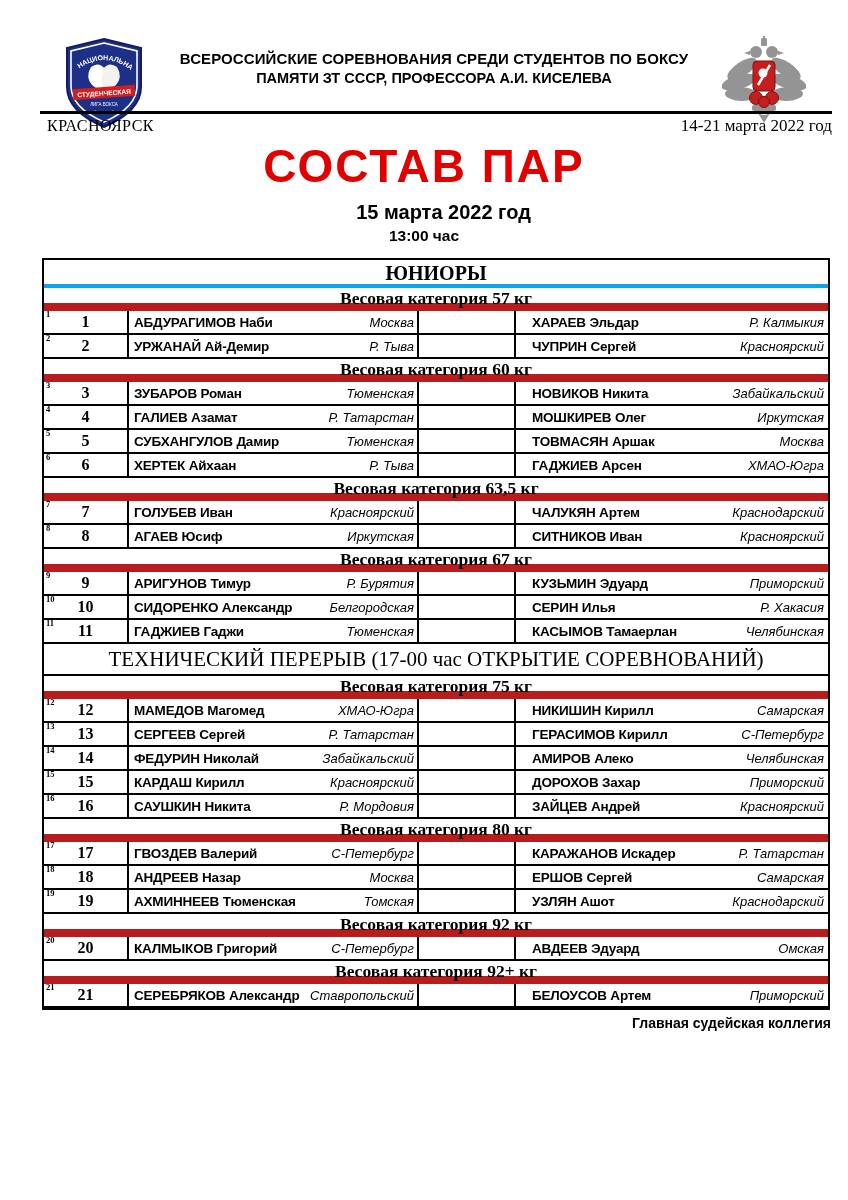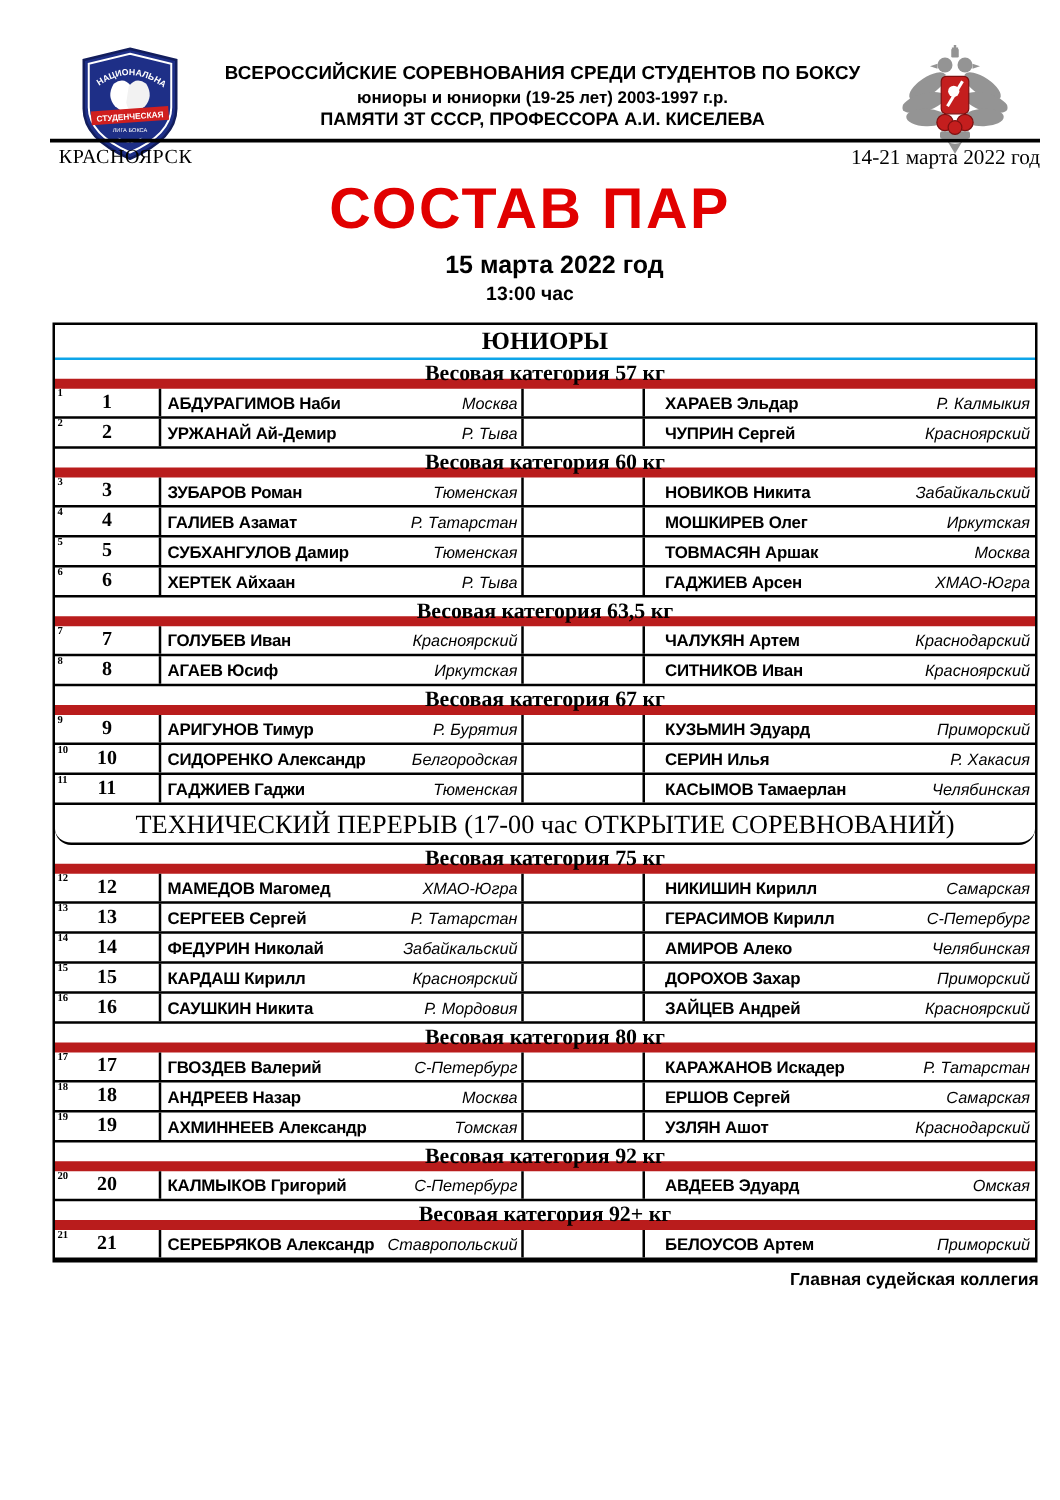--- a/index.html
+++ b/index.html
@@ -16,23 +16,23 @@
 
   .rule { position:absolute; left:40px; width:792px; top:111px; border-top:3px solid #000; }
   .city  { position:absolute; left:47px; top:117px; font-family:"Liberation Serif",serif; font-size:16px; letter-spacing:.5px; }
   .dates { position:absolute; right:16px; top:116px; font-family:"Liberation Serif",serif; font-size:17px; }
 
   .title { position:absolute; left:0; right:0; top:139px; text-align:center; font-size:46px; font-weight:bold; letter-spacing:2px; }
   .sub-date { position:absolute; left:0; right:0; top:201px; text-align:center; font-size:20px; font-weight:bold;padding-left:39px; }
   .sub-time { position:absolute; left:0; right:0; top:227px; text-align:center; font-size:15.5px; font-weight:bold; }
 
   .pairs-table { position:absolute; left:42px; top:258px; width:788px; border:2px solid #000; background:#fff; }
-  .t-group { height:28px; line-height:26px; text-align:center; font-family:"Liberation Serif",serif; font-weight:bold; font-size:20px; border-bottom:2px solid #0ea5e9; }
+  .t-group { height:28px; line-height:26px; text-align:center; font-family:"Liberation Serif",serif; font-weight:bold; font-size:20px; border-bottom:4px solid #0ea5e9; }
   .t-sect  { height:23px; line-height:21px; text-align:center; font-family:"Liberation Serif",serif; font-weight:bold; font-size:17.5px; border-bottom:8px solid #b91c1c; }
-  .t-break { height:32px; line-height:30px; text-align:center; font-family:"Liberation Serif",serif; font-size:21px; border-bottom:2px solid #000; white-space:nowrap;border-radius:13px; }
+  .t-break { height:32px; line-height:30px; text-align:center; font-family:"Liberation Serif",serif; font-size:21px; border-bottom:2px solid #000; white-space:nowrap; }
   .t-row { display:flex; height:24px; border-bottom:2px solid #000; align-items:stretch; }
   .pairs-table > :last-child { border-bottom:none; }
 
   .c-num { width:85px; border-right:2px solid #000; position:relative; display:flex; align-items:center; justify-content:center;
            font-family:"Liberation Serif",serif; font-weight:bold; font-size:16px; }
   .c-sup { position:absolute; left:2px; top:-1px; font-size:8.5px; font-weight:bold; line-height:9px; }
   .c-left  { width:290px; border-right:2px solid #000; display:flex; justify-content:space-between; align-items:center; padding:0 3px 0 5px; overflow:hidden; }
   .c-mid   { width:97px;  border-right:2.5px solid #000; }
   .c-right { flex:1; display:flex; justify-content:space-between; align-items:center; padding:0 4px 0 16px; overflow:hidden; }
   .p-name   { font-weight:bold; font-size:13.5px; letter-spacing:-.2px; white-space:nowrap; }
@@ -84,21 +84,20 @@
     <path d="M36 50 L48 30" stroke="#ffffff" stroke-width="2.5"></path>
     <circle cx="41" cy="38" r="4.5" fill="#ffffff"></circle>
     <circle cx="34" cy="63" r="6.5" fill="#c41e1e" stroke="#7e1010"></circle>
     <circle cx="50" cy="63" r="6.5" fill="#c41e1e" stroke="#7e1010"></circle>
     <circle cx="42" cy="67" r="5.5" fill="#c41e1e" stroke="#7e1010"></circle>
   </svg>
 </div>
 
 <div class="hdr-text">
   <div class="hdr-line1">ВСЕРОССИЙСКИЕ СОРЕВНОВАНИЯ СРЕДИ СТУДЕНТОВ ПО БОКСУ</div>
-  <div class="hdr-line2">юниоры и юниорки (19-25 лет) 2003-1997 г.р.</div>
   <div class="hdr-line3">ПАМЯТИ ЗТ СССР, ПРОФЕССОРА А.И. КИСЕЛЕВА</div>
 </div>
 
 <div class="rule"></div>
 <div class="city">КРАСНОЯРСК</div>
 <div class="dates">14-21 марта 2022 год</div>
 
 <div class="title" style="color: rgb(225, 0, 0);">СОСТАВ ПАР</div>
 <div class="sub-date">15 марта 2022 год</div>
 <div class="sub-time">13:00 час</div>
@@ -356,21 +355,21 @@
         <div class="c-right">
           <span class="p-name">ЕРШОВ Сергей</span>
           <span class="p-region">Самарская</span>
         </div>
       </div><div class="t-row">
         <div class="c-num">
           <span class="c-sup">19</span>
           <span>19</span>
         </div>
         <div class="c-left">
-          <span class="p-name">АХМИННЕЕВ Александр</span>
+          <span class="p-name">АХМИННЕЕВ Тюменская</span>
           <span class="p-region">Томская</span>
         </div>
         <div class="c-mid"></div>
         <div class="c-right">
           <span class="p-name">УЗЛЯН Ашот</span>
           <span class="p-region">Краснодарский</span>
         </div>
       </div><div class="t-sect">Весовая категория 92 кг</div><div class="t-row">
         <div class="c-num">
           <span class="c-sup">20</span>

